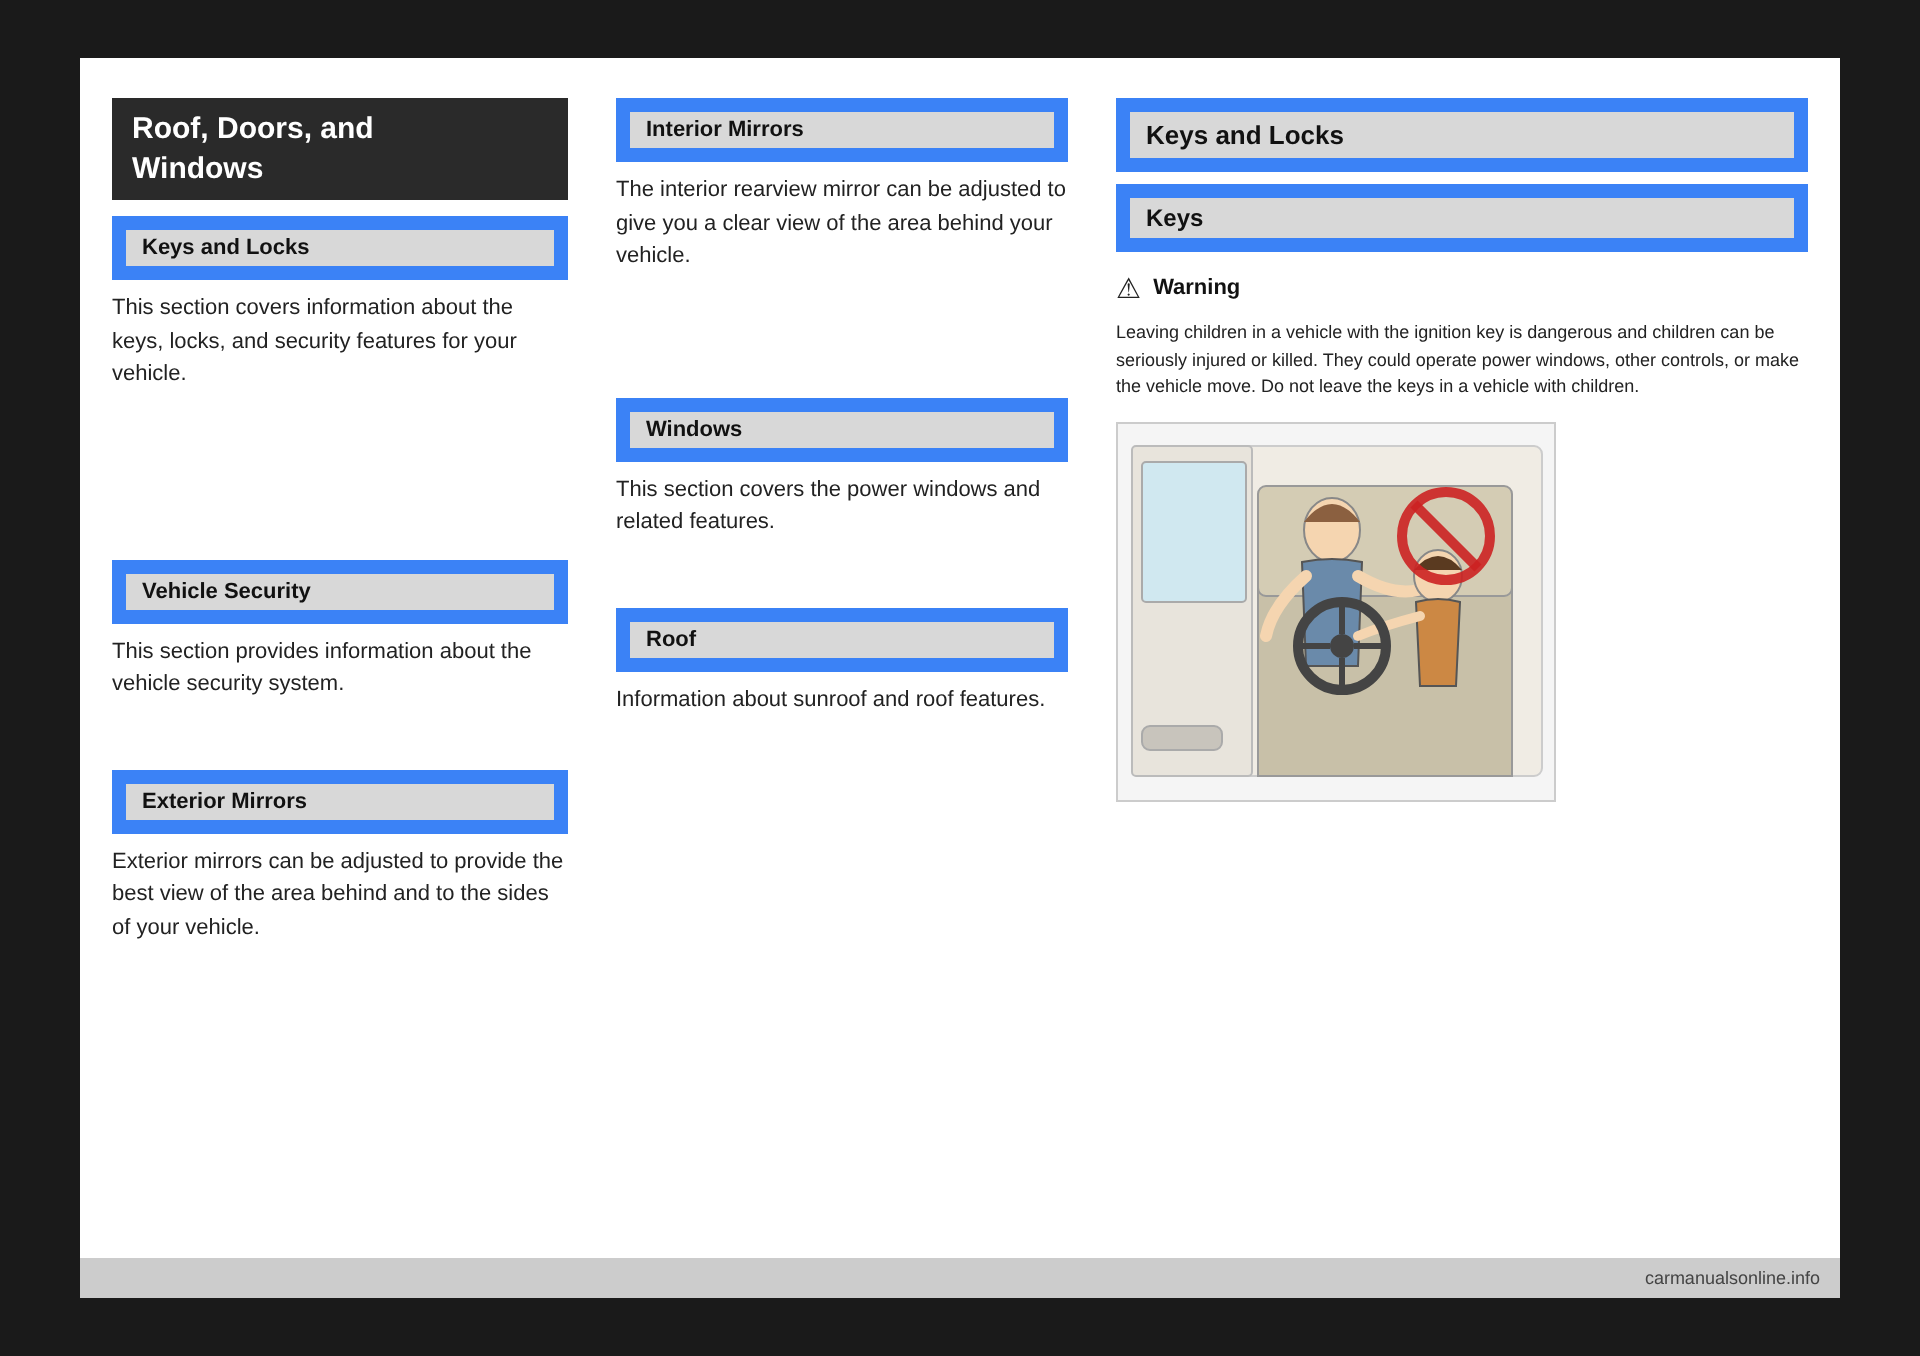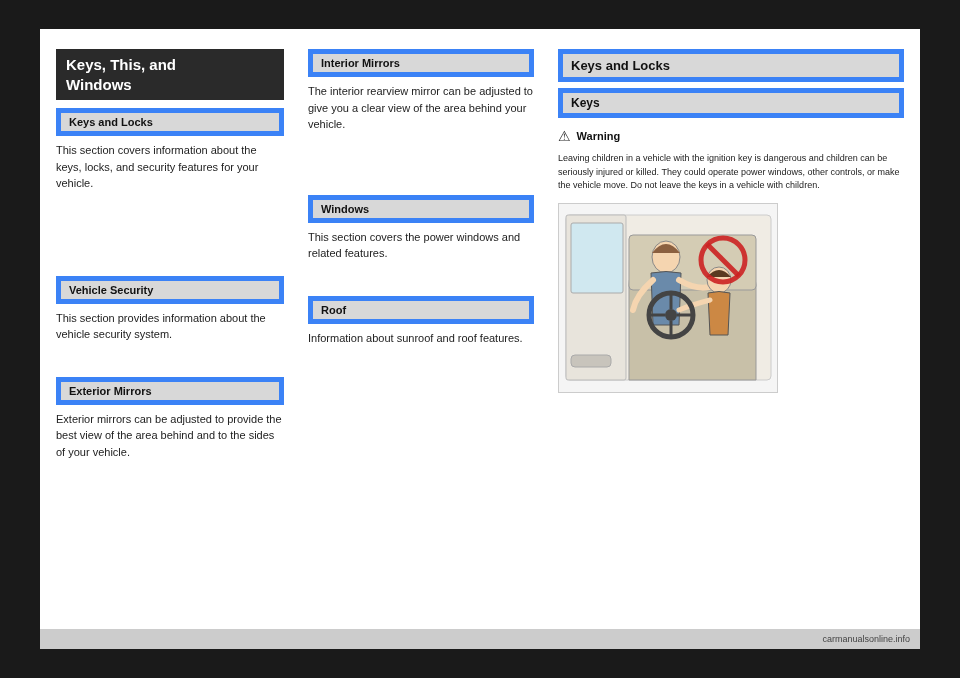--- a/index.html
+++ b/index.html
@@ -38,21 +38,21 @@
       line-height: 1.3;
       margin-bottom: 8px;
     }
     .subsection-bar {
       background: #d8d8d8;
       padding: 3px 8px;
       font-size: 11px;
       font-weight: bold;
       color: #111;
       margin-bottom: 6px;
-      border: 5px solid #3b82f6;
+      border: 7px solid #3b82f6;
     }
     .body-text {
       font-size: 11px;
       color: #222;
       line-height: 1.5;
       margin-bottom: 6px;
     }
     .spacer-lg { height: 18px; }
     .spacer-xl { height: 28px; }
 
@@ -111,21 +111,21 @@
     }
   </style>
 </head>
 <body>
 
 <div class="page-wrapper">
   <div class="page" style="position:relative;">
 
     <div class="col-left">
       <div class="section-title-box">
-        <span style="white-space:pre-line;">Keys, This, and
+        <span style="white-space:pre-line;">Roof, Doors, and
 Windows</span>
       </div>
 
       <div class="subsection-bar">
         <span>Keys and Locks</span>
       </div>
       <div class="body-text">
         <span>This section covers information about the keys, locks, and security features for your vehicle.</span>
       </div>
 

